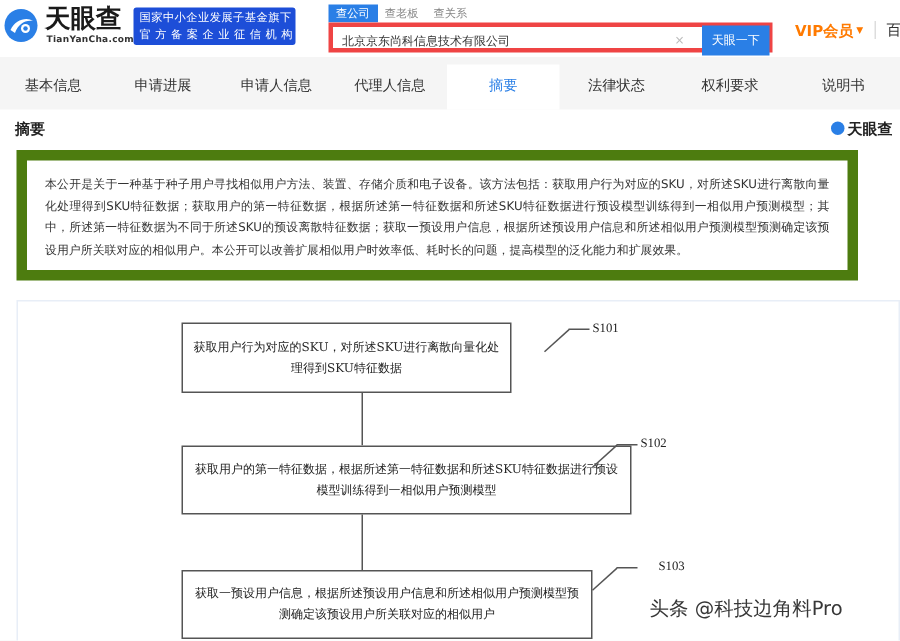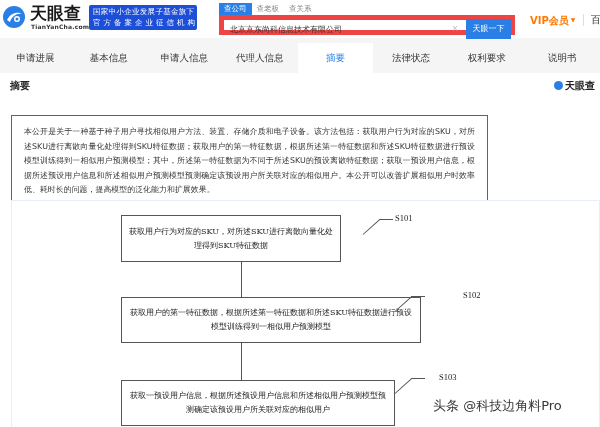--- a/index.html
+++ b/index.html
@@ -13,21 +13,21 @@
   .logo-cn { position: absolute; left: 28px; top: 0px; font-size: 17px; font-weight: bold; color: #1a1a1a; letter-spacing: 0px; line-height: 20px; white-space: nowrap; }
   .logo-en { position: absolute; left: 29px; top: 20px; font-size: 6px; color: #333; font-weight: bold; white-space: nowrap; letter-spacing: 0.2px; }
   .badge { position: absolute; left: 89px; top: 5px; width: 108px; height: 25px; background: #1d4ed8; border-radius: 2px; color: #fff; font-size: 7.5px; line-height: 11px; padding: 1px 4px; }
   .badge .l1 { white-space: nowrap; letter-spacing: 0.3px; }
   .badge .l2 { white-space: nowrap; letter-spacing: 3px; }
 
   .search-wrap { position: absolute; left: 219px; top: 3px; width: 296px; height: 31px; }
   .stabs { position: absolute; left: 0; top: 0; height: 12px; display: flex; }
   .stab { font-size: 7.5px; line-height: 12px; padding: 0 5px; color: #888; height: 12px; }
   .stab.active { background: #2a7fe6; color: #fff; }
-  .search-box { position: absolute; left: 0; top: 12px; width: 296px; height: 20px; border: 5px solid #ef4444; background: #fff; }
+  .search-box { position: absolute; left: 0; top: 12px; width: 296px; height: 20px; border: 3px solid #ef4444; background: #fff; }
   .search-input { position: absolute; left: 0; top: 0; width: 240px; height: 18px; border: none; outline: none; font-size: 8px; padding-left: 6px; color: #333; background: transparent; font-family: "DejaVu Sans", sans-serif; }
   .clear-icon { position: absolute; left: 226px; top: 4px; width: 10px; height: 10px; color: #bbb; font-size: 8px; line-height: 10px; text-align: center; }
   .search-btn { position: absolute; right: -1px; top: -1px; width: 45px; height: 20px; background: #2a7fe6; color: #fff; font-size: 8px; line-height: 20px; text-align: center; }
 
   .vip { position: absolute; left: 530px; top: 14px; font-size: 10px; font-weight: bold; color: #ff7a00; white-space: nowrap; }
   .vip .vip-arrow { font-size: 6px; vertical-align: 2px; margin-left: 2px; }
   .hdr-sep { position: absolute; left: 583px; top: 14px; width: 1px; height: 12px; background: #ddd; }
   .hdr-more { position: absolute; left: 591px; top: 13px; font-size: 10px; color: #333; white-space: nowrap; }
 
   
@@ -35,21 +35,21 @@
   .nav-item { width: 80px; height: 30px; line-height: 30px; text-align: center; font-size: 9.5px; color: #333; white-space: nowrap; }
   .nav-item:first-child { width: 75px; }
   .nav-item.active { background: #fff; color: #2a7fe6; }
 
   
   .panel { position: absolute; left: 0; top: 73px; width: 600px; height: 354px; background: #fff; }
   .section-title { position: absolute; left: 10px; top: 6px; font-size: 10px; font-weight: bold; color: #222; }
   .wm-logo { position: absolute; left: 554px; top: 6px; font-size: 10px; color: #222; font-weight: bold; white-space: nowrap; }
   .wm-logo .dot { display: inline-block; width: 9px; height: 9px; border-radius: 50%; background: #2a7fe6; vertical-align: -1px; margin-right: 2px; }
 
-  .abstract-box { position: absolute; left: 11px; top: 42px; width: 477px; height: 87px; border: 1px solid #4d7c0f; background: #fff; padding: 9px 12px; }
+  .abstract-box { position: absolute; left: 11px; top: 27px; width: 561px; height: 87px; border: 7px solid #4d7c0f; background: #fff; padding: 9px 12px; }
   .abstract-text { font-size: 7.9px; line-height: 14.5px; color: #333; text-align: justify; letter-spacing: 0.05px; }
 
   .figure-box { position: absolute; left: 11px; top: 127px; width: 589px; height: 230px; border: 1px solid #e8eef7; background: #fff; }
 
   .step-box { position: absolute; border: 1px solid #555; background: #fff; font-family: "DejaVu Serif", "Liberation Serif", serif; font-size: 8px; color: #222; text-align: center; line-height: 14px; display: flex; align-items: center; justify-content: center; padding: 0 6px; }
   .step-label { position: absolute; font-family: "Liberation Serif", "DejaVu Serif", serif; font-size: 8.5px; color: #222; }
   .leader { position: absolute; height: 1px; background: #555; transform-origin: left center; }
   .vline { position: absolute; width: 1px; background: #555; }
 
   .watermark { position: absolute; left: 433px; top: 397px; font-size: 13px; color: #222; white-space: nowrap; opacity: 0.9; }
@@ -87,22 +87,22 @@
   </div>
 
   <div class="vip">
     <span>VIP会员</span><span class="vip-arrow">▼</span>
   </div>
   <div class="hdr-sep"></div>
   <div class="hdr-more">百</div>
 </div>
 
 <div class="nav">
+  <div class="nav-item">基本信息</div>
   <div class="nav-item">申请进展</div>
-  <div class="nav-item">基本信息</div>
   <div class="nav-item">申请人信息</div>
   <div class="nav-item">代理人信息</div>
   <div class="nav-item active">摘要</div>
   <div class="nav-item">法律状态</div>
   <div class="nav-item">权利要求</div>
   <div class="nav-item">说明书</div>
 </div>
 
 <div class="panel">
   <div class="section-title">摘要</div>
@@ -123,21 +123,21 @@
     <div class="leader" style="left:367px; top:18px; width:14px;"></div>
     <div class="step-label" style="left:383px; top:12px;">S101</div>
 
     <div class="vline" style="left:229px; top:61px; height:35px;"></div>
 
     <div class="step-box" style="left:109px; top:96px; width:300px; height:46px;">
       <span>获取用户的第一特征数据，根据所述第一特征数据和所述SKU特征数据进行预设模型训练得到一相似用户预测模型</span>
     </div>
     <div class="leader" style="left:383px; top:110px; width:22px; transform: rotate(-42deg);"></div>
     <div class="leader" style="left:399px; top:95px; width:14px;"></div>
-    <div class="step-label" style="left:415px; top:89px;margin-left:36px;">S102</div>
+    <div class="step-label" style="left:415px; top:89px;">S102</div>
 
     <div class="vline" style="left:229px; top:142px; height:37px;"></div>
 
     <div class="step-box" style="left:109px; top:179px; width:274px; height:46px;">
       <span>获取一预设用户信息，根据所述预设用户信息和所述相似用户预测模型预测确定该预设用户所关联对应的相似用户</span>
     </div>
     <div class="leader" style="left:383px; top:192px; width:22px; transform: rotate(-42deg);"></div>
     <div class="leader" style="left:399px; top:177px; width:14px;"></div>
     <div class="step-label" style="left:415px; top:171px;margin-left:12px;">S103</div>
   </div>

